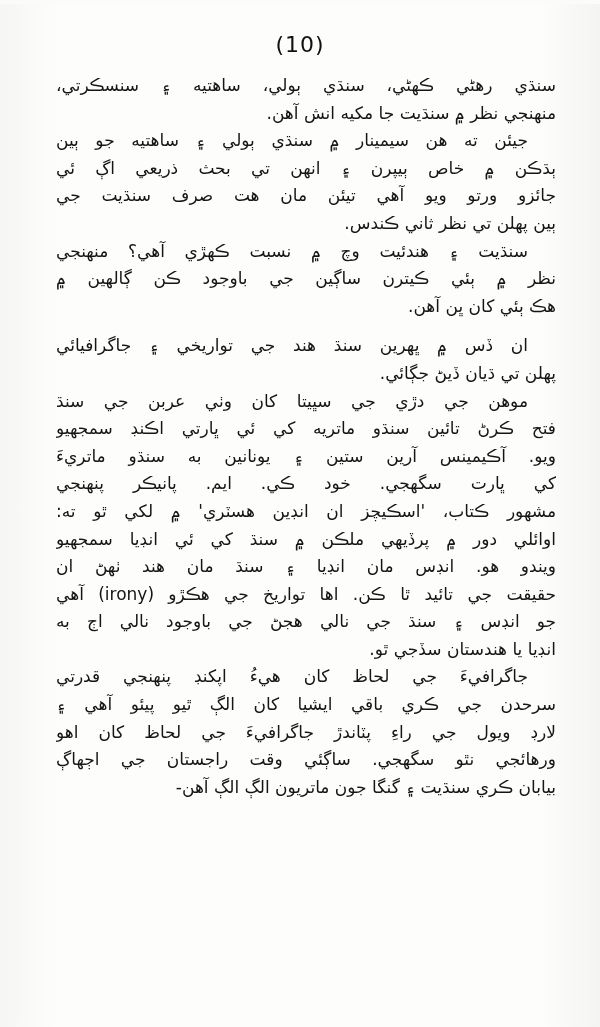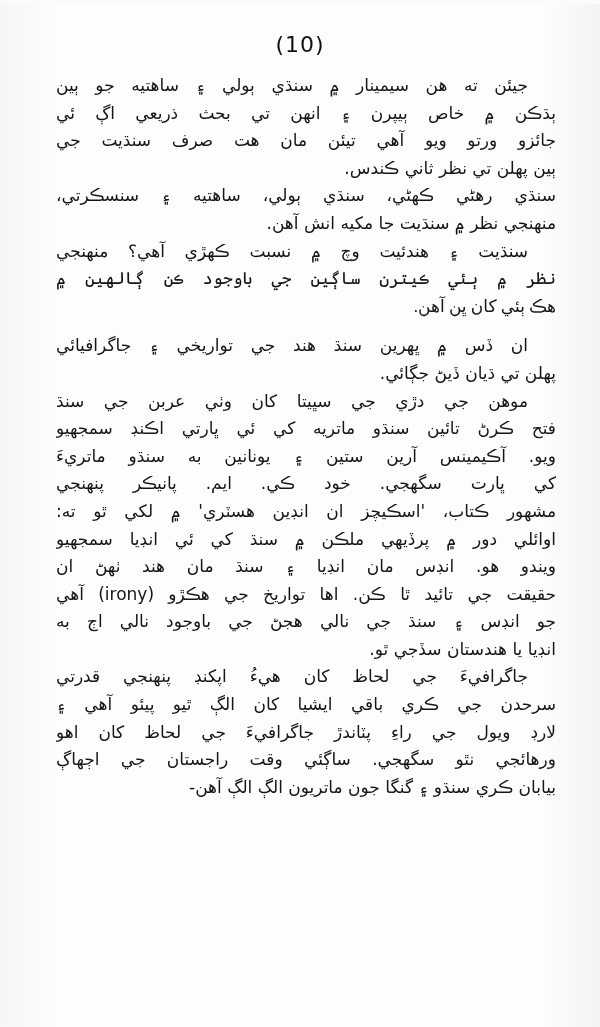--- a/index.html
+++ b/index.html
@@ -31,31 +31,31 @@
     .para .line:first-child { padding-right: 28px; }
     .para.noindent .line:first-child { padding-right: 0; }
   </style>
 </head>
 <body>
 
 <div class="page">
   <div class="page-number">(10)</div>
 
   <div class="body-text" id="body-text">
+      <div class="para noindent" style="text-indent: 0px;">
+        <span class="line" style="padding-right: 0px;">سنڌي رهڻي ڪهڻي، سنڌي ٻولي، ساهتيه ۽ سنسڪرتي،</span>
+        <span class="line last">منهنجي نظر ۾ سنڌيت جا مکيه انش آهن.</span>
+      </div>
       <div class="para" style="text-indent: 0px;">
         <span class="line">جيئن ته هن سيمينار ۾ سنڌي ٻولي ۽ ساهتيه جو ٻين</span>
         <span class="line">ٻڌڪن ۾ خاص ٻيپرن ۽ انهن تي بحث ذريعي اڳ ئي</span>
         <span class="line">جائزو ورتو ويو آهي تيئن مان هت صرف سنڌيت جي</span>
         <span class="line last">ٻين پهلن تي نظر ثاني ڪندس.</span>
       </div>
-      <div class="para noindent" style="text-indent: 0px;">
-        <span class="line" style="padding-right: 0px;">سنڌي رهڻي ڪهڻي، سنڌي ٻولي، ساهتيه ۽ سنسڪرتي،</span>
-        <span class="line last">منهنجي نظر ۾ سنڌيت جا مکيه انش آهن.</span>
-      </div>
-      <div class="para" style="text-indent: 0px; font-family: Liberation Serif, serif;">
+      <div class="para" style="text-indent: 0px;">
         <span class="line">سنڌيت ۽ هندئيت وچ ۾ نسبت ڪهڙي آهي؟ منهنجي</span>
         <span class="line">نظر ۾ ٻئي ڪيترن ساڳين جي باوجود ڪن ڳالهين ۾</span>
         <span class="line last">هڪ ٻئي کان ڀن آهن.</span>
       </div>
       <div class="para" style="text-indent: 0px; margin-top: 12px;">
         <span class="line">ان ڏس ۾ ڀهرين سنڌ هند جي تواريخي ۽ جاگرافيائي</span>
         <span class="line last">پهلن تي ڌيان ڏيڻ جڳائي.</span>
       </div>
       <div class="para" style="text-indent: 0px;">
         <span class="line">موهن جي دڙي جي سڀيتا کان وٺي عربن جي سنڌ</span>
@@ -67,16 +67,16 @@
         <span class="line">ويندو هو. انڊس مان انڊيا ۽ سنڌ مان هند ٺهڻ ان</span>
         <span class="line">حقيقت جي تائيد ٿا ڪن. اها تواريخ جي هڪڙو (irony) آهي</span>
         <span class="line">جو انڊس ۽ سنڌ جي نالي هجڻ جي باوجود نالي اڄ به</span>
         <span class="line last">انڊيا يا هندستان سڏجي ٿو.</span>
       </div>
       <div class="para" style="text-indent: 0px;">
         <span class="line">جاگرافيءَ جي لحاظ کان هيءُ اپکنڊ پنهنجي قدرتي</span>
         <span class="line">سرحدن جي ڪري باقي ايشيا کان الڳ ٿيو پيئو آهي ۽</span>
         <span class="line">لارڊ ويول جي راءِ پٽاندڙ جاگرافيءَ جي لحاظ کان اهو</span>
         <span class="line">ورهائجي نٿو سگهجي. ساڳئي وقت راجستان جي اڄهاڳ</span>
-        <span class="line last">بيابان ڪري سنڌو ۽ گنگا جون ماتريون الڳ الڳ آهن-</span>
+        <span class="line last">بيابان ڪري سنڌيت ۽ گنگا جون ماتريون الڳ الڳ آهن-</span>
       </div>
     </div>
 </div>
 
 </body></html>

